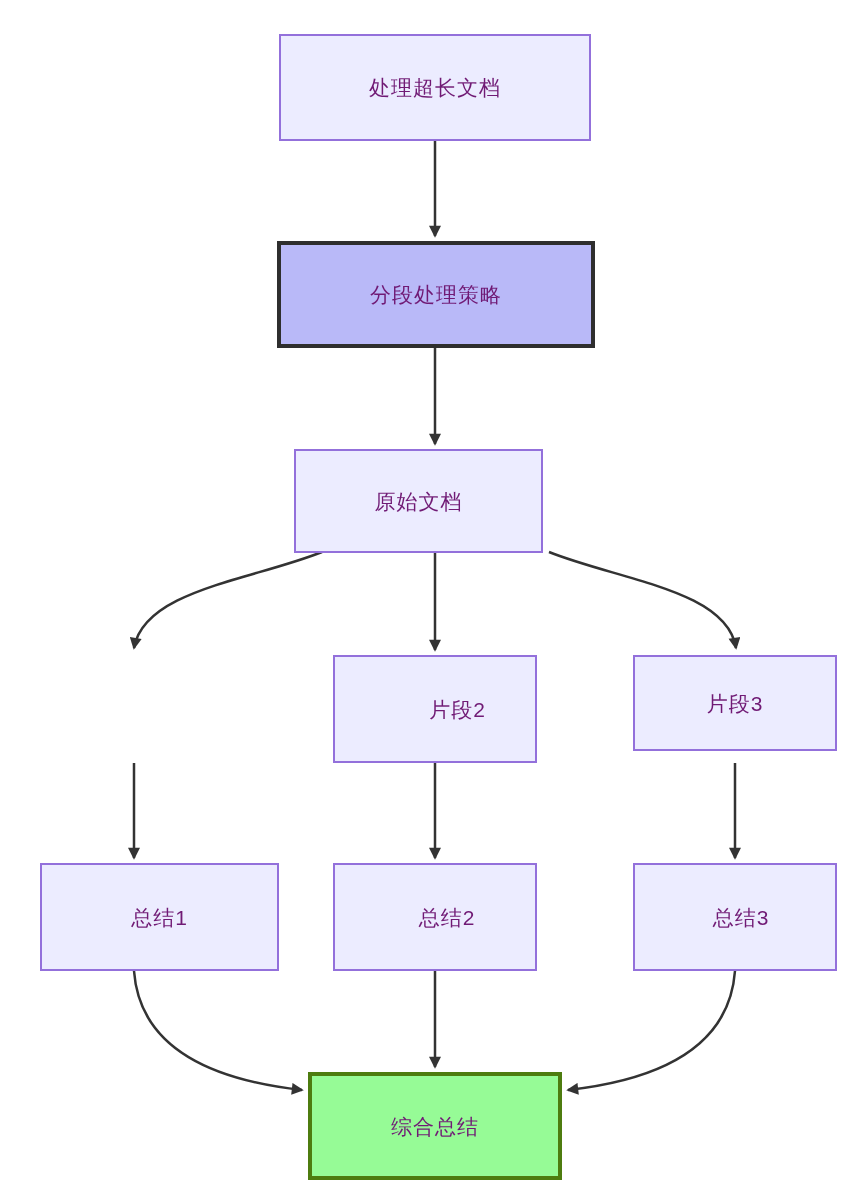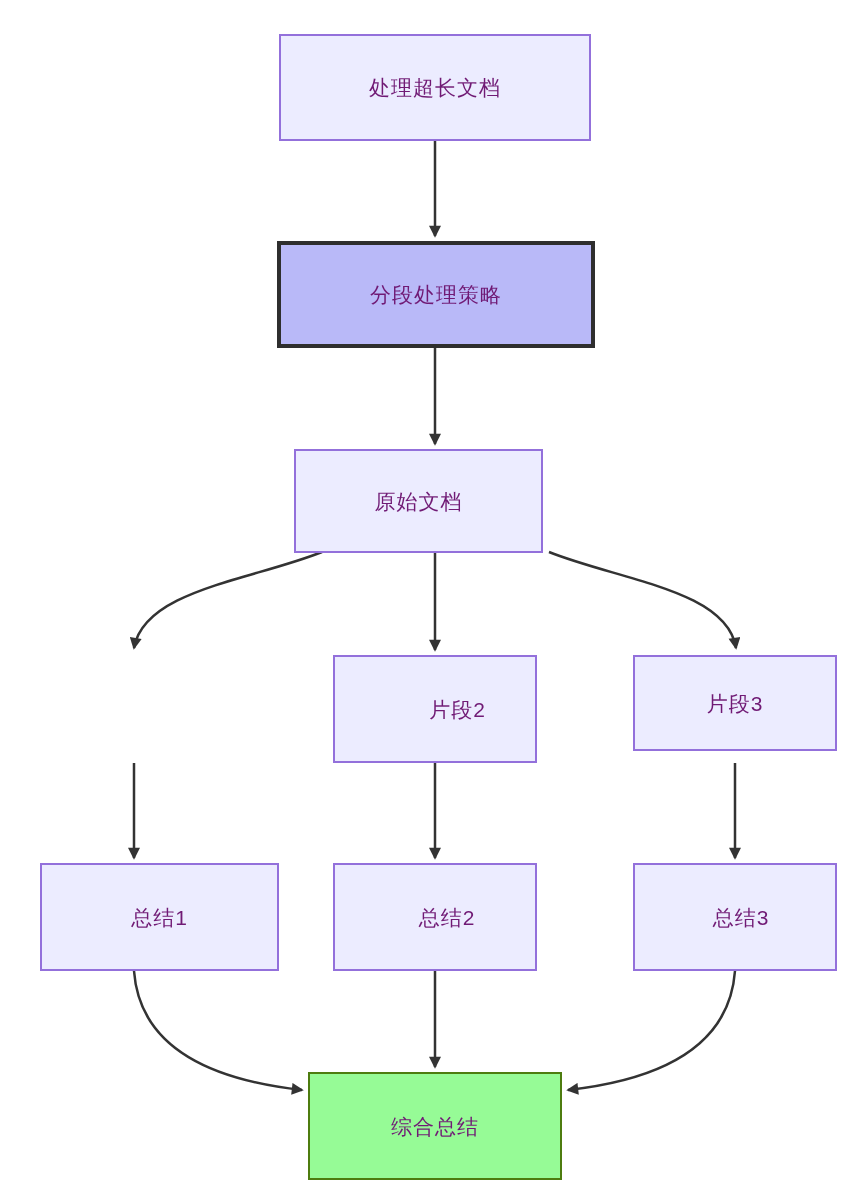--- a/index.html
+++ b/index.html
@@ -29,21 +29,21 @@
     line-height: 1;
     letter-spacing: 1px;
     white-space: nowrap;
   }
   .node--highlight {
     background: #B9B9F8;
     border: 4px solid #2E2E2E;
   }
   .node--success {
     background: #96FB96;
-    border: 2px solid #4d7c0f;
+    border: 4px solid #4d7c0f;
   }
   
   .n-a { left: 279px; top:   34px; width: 312px; height: 107px; }
   .n-b { left: 277px; top:  241px; width: 318px; height: 107px; }
   .n-c { left: 294px; top:  449px; width: 249px; height: 104px; }
   .n-d { left:  32px; top:  655px; width: 204px; height: 108px; }
   .n-e { left: 333px; top:  655px; width: 204px; height: 108px; padding-left: 45px; }
   .n-f { left: 633px; top:  655px; width: 204px; height: 96px; text-align: center; }
   .n-g { left:  24px; top:  863px; width: 239px; height: 108px; margin-left: 16px; }
   .n-h { left: 333px; top:  863px; width: 204px; height: 108px; padding-left: 24px; }

